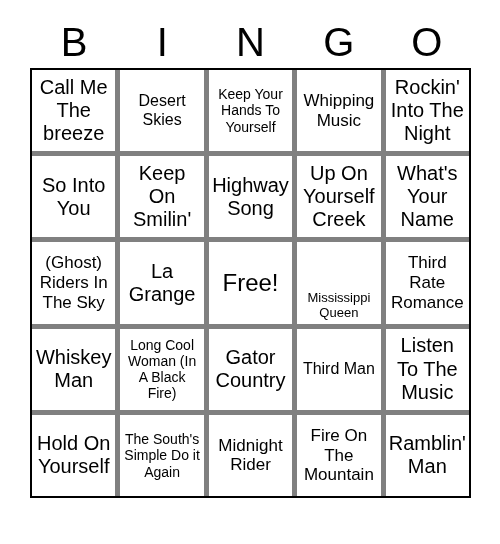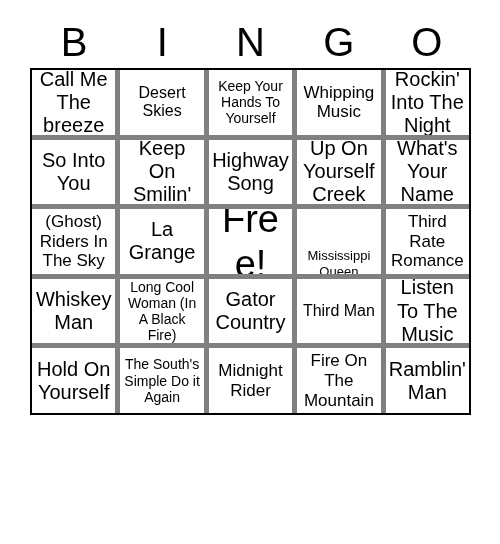--- a/index.html
+++ b/index.html
@@ -44,21 +44,21 @@
     letter-spacing: 0;
     color: #000000;
   }
 
   
   #grid {
     position: absolute;
     left: 30px;
     top: 68px;
     width: 441px;
-    height: 347px;
+    height: 430px;
     display: grid;
     grid-template-columns: repeat(5, 1fr);
     grid-template-rows: repeat(5, 1fr);
     border: 2px solid #000000;
     background: #808080;
     gap: 5px;
   }
 
   .cell {
     background: #ffffff;
@@ -72,21 +72,21 @@
 
   .cell-text {
     display: block;
     width: 100%;
     line-height: 1.16;
     color: #000000;
     word-wrap: break-word;
   }
 
   
-  .fs-xl   { font-size: 38px; }
+  .fs-xl   { font-size: 24px; }
   .fs-lg   { font-size: 16px; }
   .fs-md   { font-size: 20px; }
   .fs-sm   { font-size: 17px; }
   .fs-xs   { font-size: 14px; }
   .fs-xxs  { font-size: 13px; margin-top: 44px; }
 </style>
 </head>
 <body>
 
 <div id="card">

